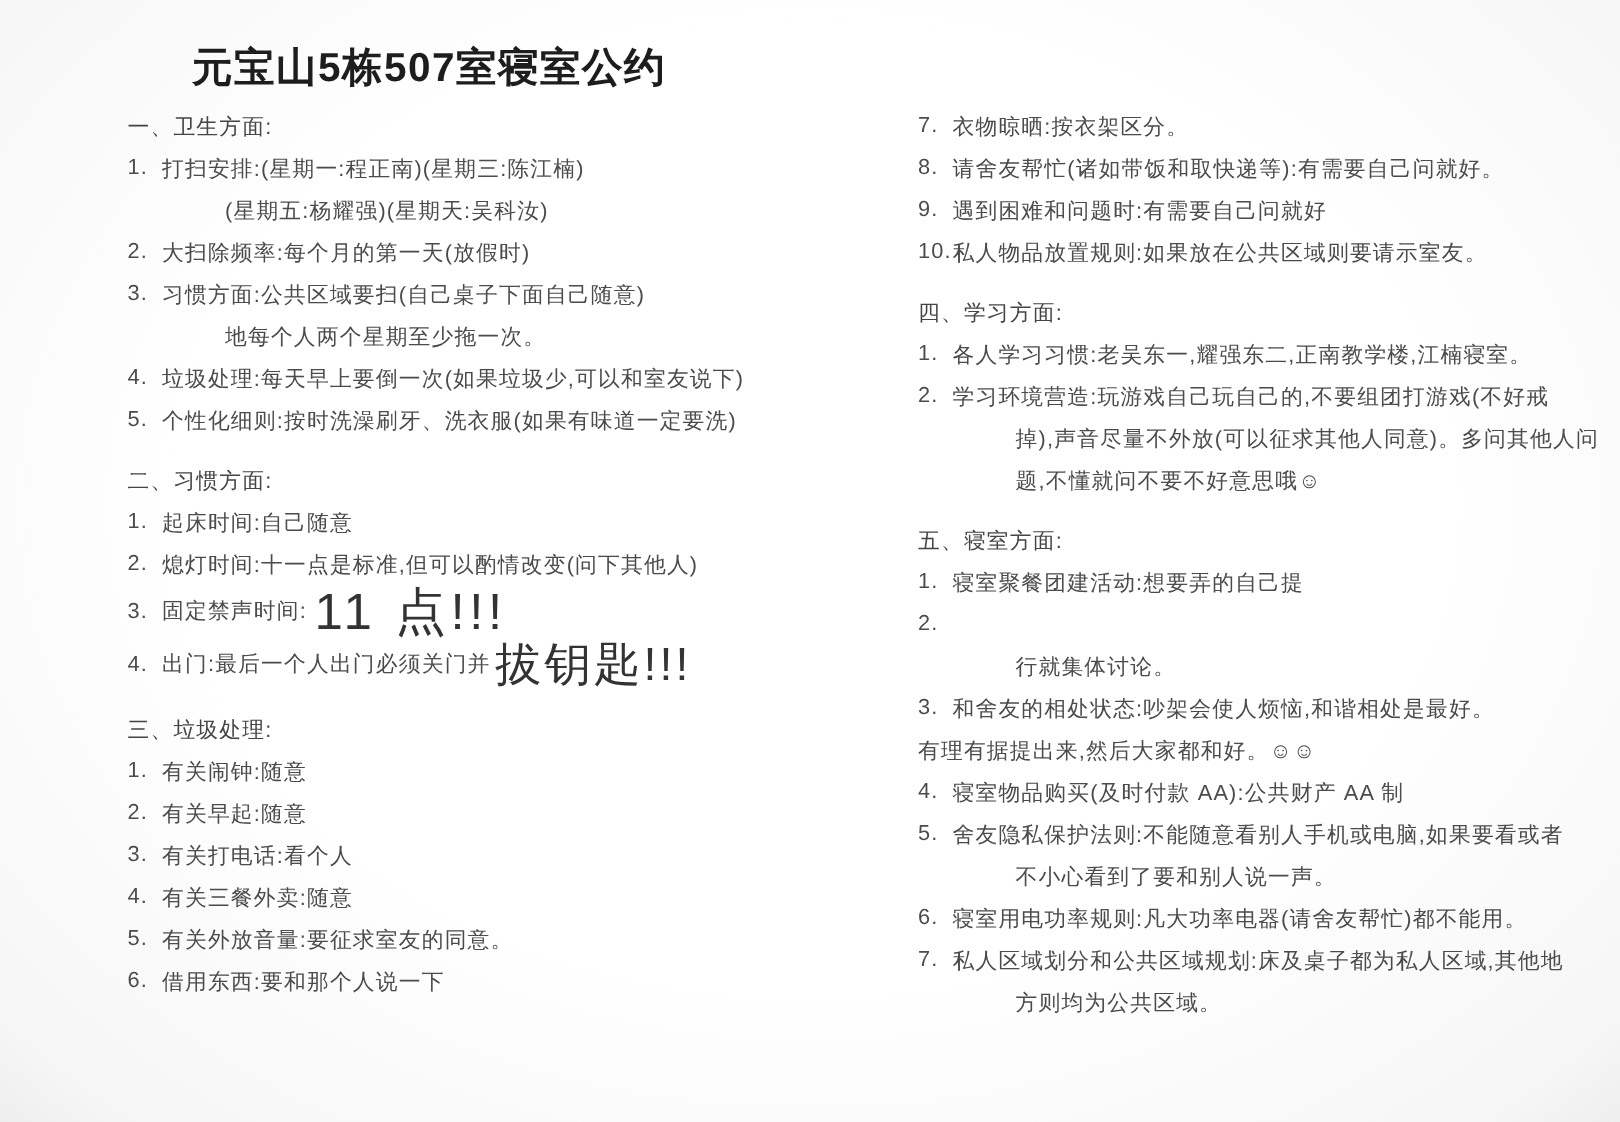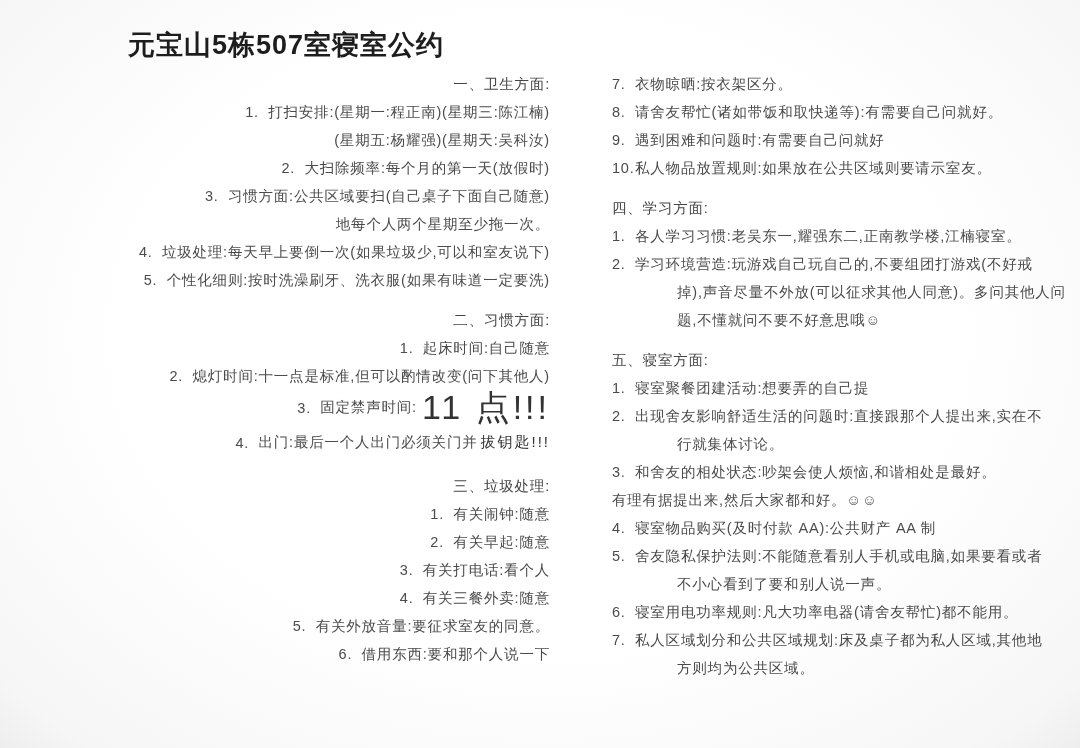--- a/index.html
+++ b/index.html
@@ -27,21 +27,21 @@
     letter-spacing: 1px;
     white-space: nowrap;
     text-align: right;
   }
   .col {
     position: absolute;
     top: 70px;
     display: flex;
     flex-direction: column;
   }
-  .col-left  { left: 85px;  width: 465px; align-items: flex-end; }
+  .col-left  { left: 85px;  width: 465px; }
   .col-right { left: 612px; width: 450px; }
   .line {
     height: 28px;
     display: flex;
     align-items: center;
     font-size: 14.5px;
     letter-spacing: 0.8px;
     white-space: nowrap;
     color: #4b4b4b;
   }
@@ -56,21 +56,21 @@
   .cont { margin-left: 65px; }
   .cont-deep { }
   .big {
     font-size: 34px;
     letter-spacing: 3px;
     color: #333333;
     margin-left: 5px;
     white-space: nowrap;
   }
   .big-2 {
-    font-size: 15px;
+    font-size: 31px;
     letter-spacing: 2px;
     color: #333333;
     margin-left: 3px;
     white-space: nowrap;
   }
 </style>
 </head>
 <body>
 
 <div class="page">
@@ -197,21 +197,20 @@
     <div class="gap"></div>
     <div class="line heading">
         <span class="txt">五、寝室方面:</span>
       </div>
     <div class="line">
         <span class="num">1.</span>
         <span class="txt">寝室聚餐团建活动:想要弄的自己提</span>
       </div>
     <div class="line">
         <span class="num">2.</span>
-        <span class="txt">出现舍友影响舒适生活的问题时:直接跟那个人提出来,实在不</span>
       </div>
     <div class="line">
         <span class="txt cont">行就集体讨论。</span>
       </div>
     <div class="line">
         <span class="num">3.</span>
         <span class="txt">和舍友的相处状态:吵架会使人烦恼,和谐相处是最好。</span>
       </div>
     <div class="line">
         <span class="txt cont-deep">有理有据提出来,然后大家都和好。☺☺</span>

